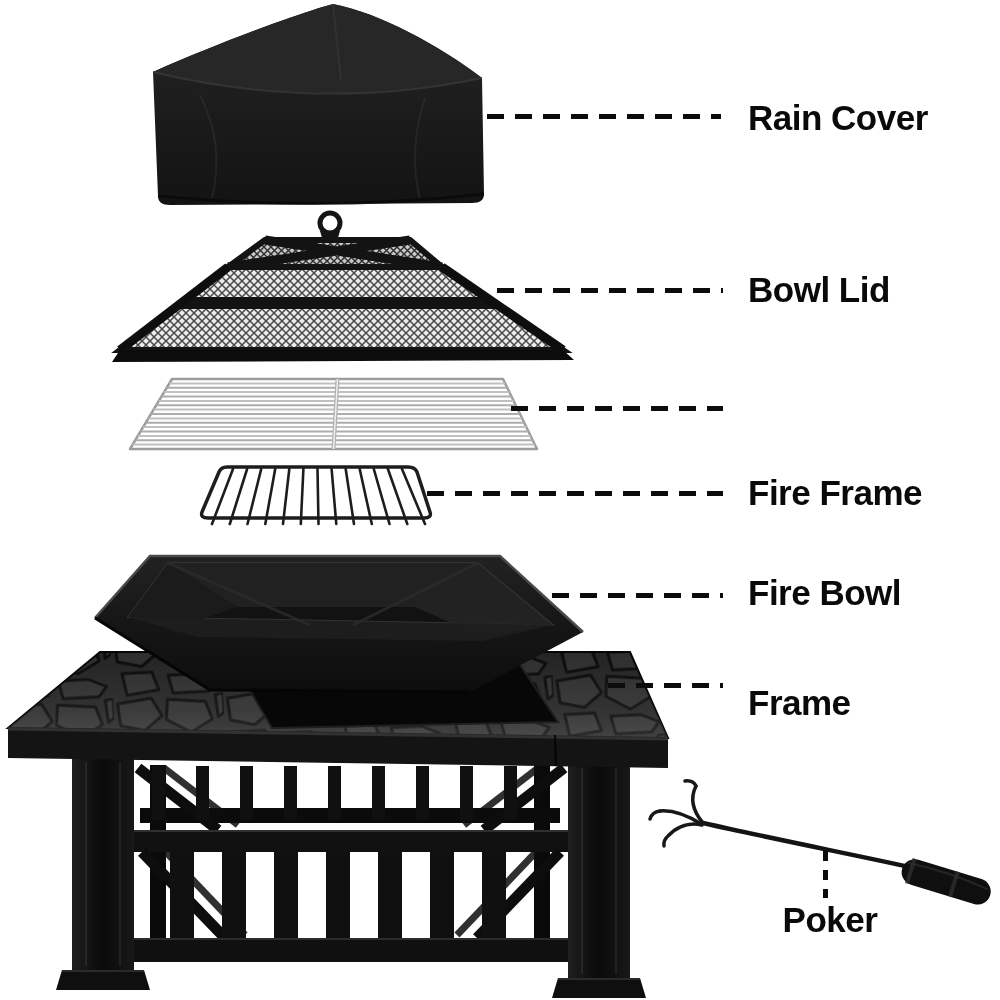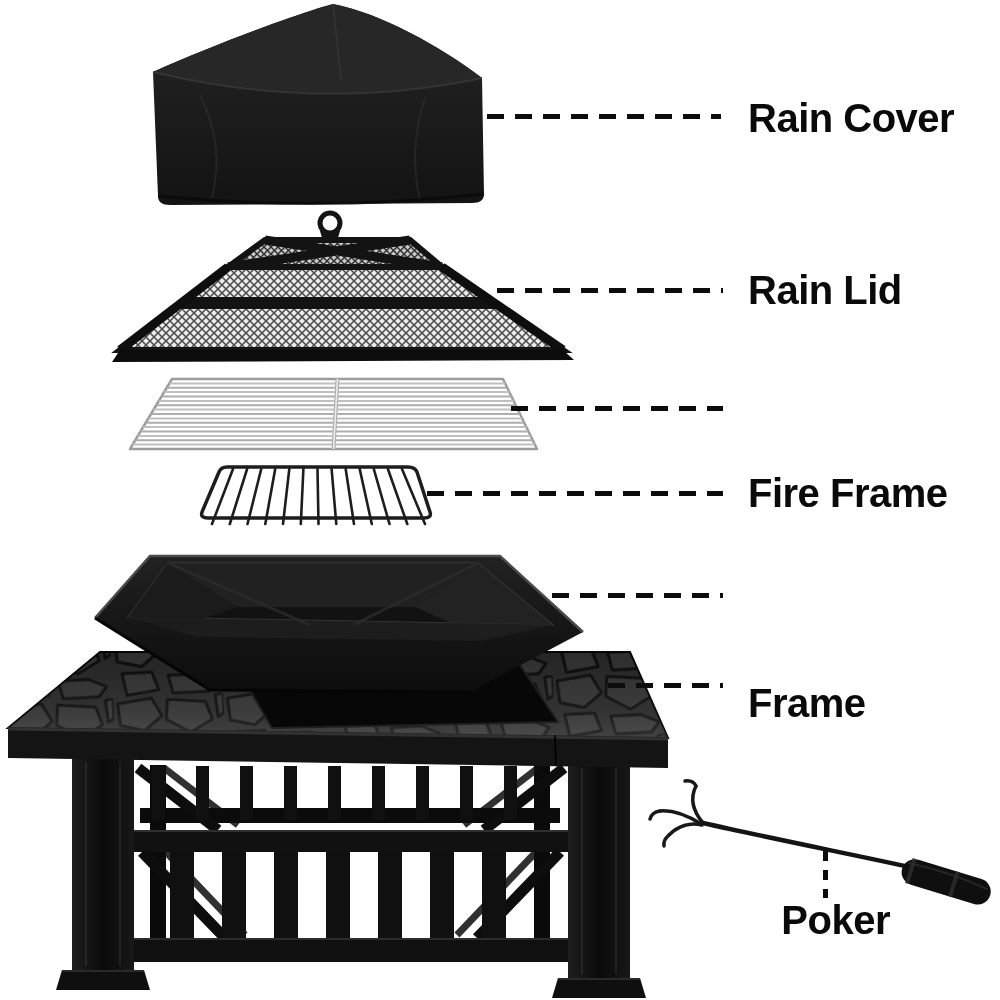--- a/index.html
+++ b/index.html
@@ -2,21 +2,21 @@
 <html><head>
 <meta charset="utf-8">
 <style>
   html,body{margin:0;padding:0;background:#ffffff;}
   #stage{
     position:relative;width:1000px;height:1000px;background:#ffffff;overflow:hidden;
     font-family:"Liberation Sans","DejaVu Sans",sans-serif;
   }
   .part{position:absolute;}
   .label{
-    position:absolute;font-size:40px;font-weight:bold;color:#0a0a0a;
+    position:absolute;font-size:35px;font-weight:bold;color:#0a0a0a;
     letter-spacing:-0.5px;white-space:nowrap;line-height:44px;
   }
   .leader-h{position:absolute;height:5px;
     background:repeating-linear-gradient(90deg,#0c0c0c 0 17px,transparent 17px 28px);}
   .leader-v{position:absolute;width:5px;
     background:repeating-linear-gradient(180deg,#0c0c0c 0 10px,transparent 10px 19px);}
 </style>
 </head>
 <body>
 
@@ -247,18 +247,19 @@
 
   <div class="leader-h" style="left:487px;top:114px;width:234px"></div>
   <div class="leader-h" style="left:497px;top:288px;width:226px"></div>
   <div class="leader-h" style="left:511px;top:406px;width:212px"></div>
   <div class="leader-h" style="left:427px;top:491px;width:296px"></div>
   <div class="leader-h" style="left:552px;top:593px;width:171px"></div>
   <div class="leader-h" style="left:608px;top:683px;width:115px"></div>
   <div class="leader-v" style="left:823px;top:851px;height:47px"></div>
 
   <div class="label" style="left:748px;top:96px">Rain Cover</div>
-  <div class="label" style="left:748px;top:268px">Rain Lid</div>
+  <div class="label" style="left:748px;top:268px">Bowl Lid</div>
   <div class="label" style="left:748px;top:471px">Fire Frame</div>
+  <div class="label" style="left:748px;top:571px">Fire Bowl</div>
   <div class="label" style="left:748px;top:681px">Frame</div>
-  <div class="label" style="left:770px;top:898px;width:120px;text-align:right">Poker</div>
+  <div class="label" style="left:770px;top:898px;width:120px;text-align:center">Poker</div>
 
 </div>
 
 </body></html>

